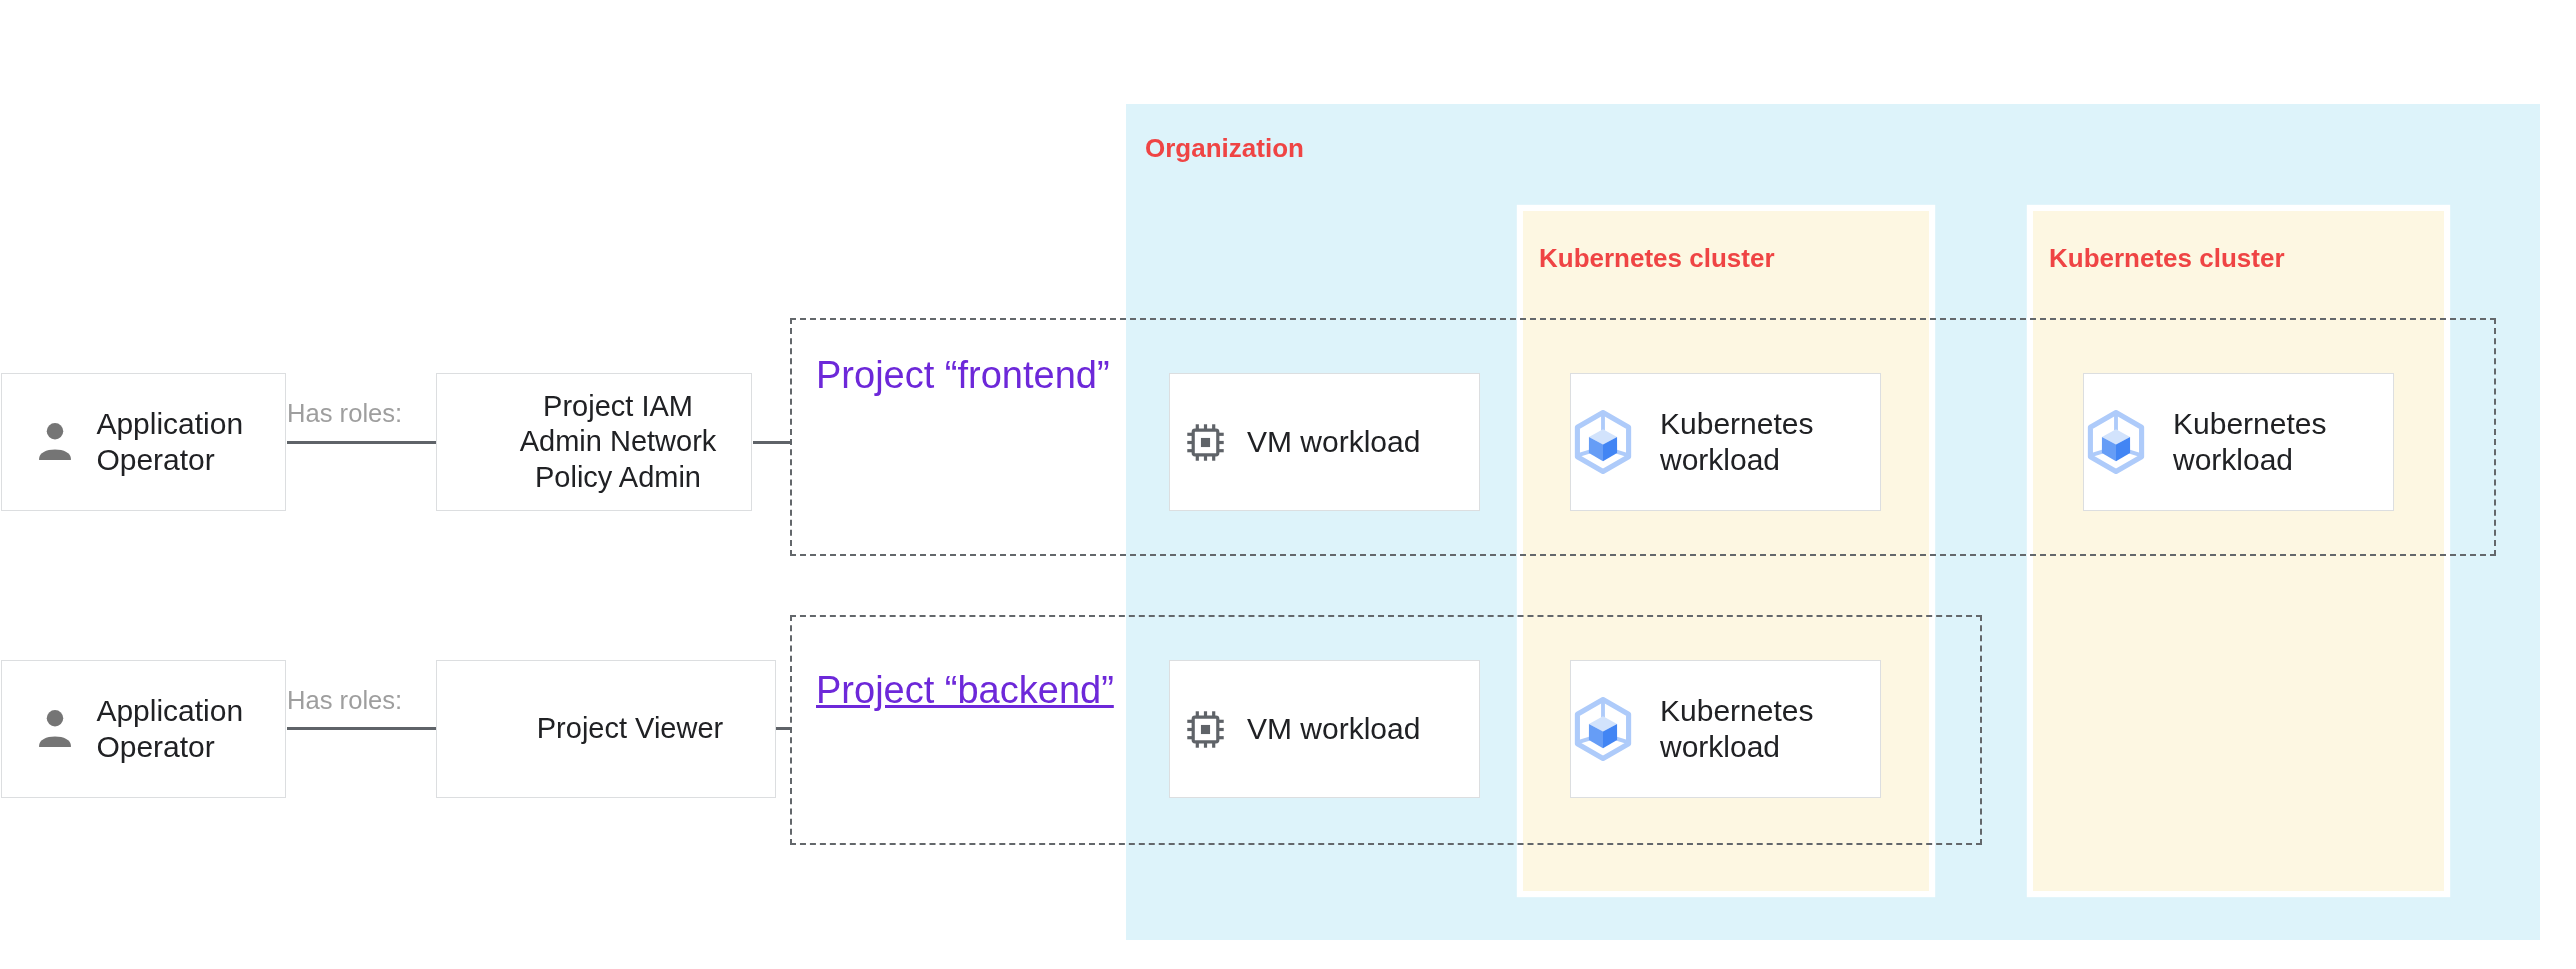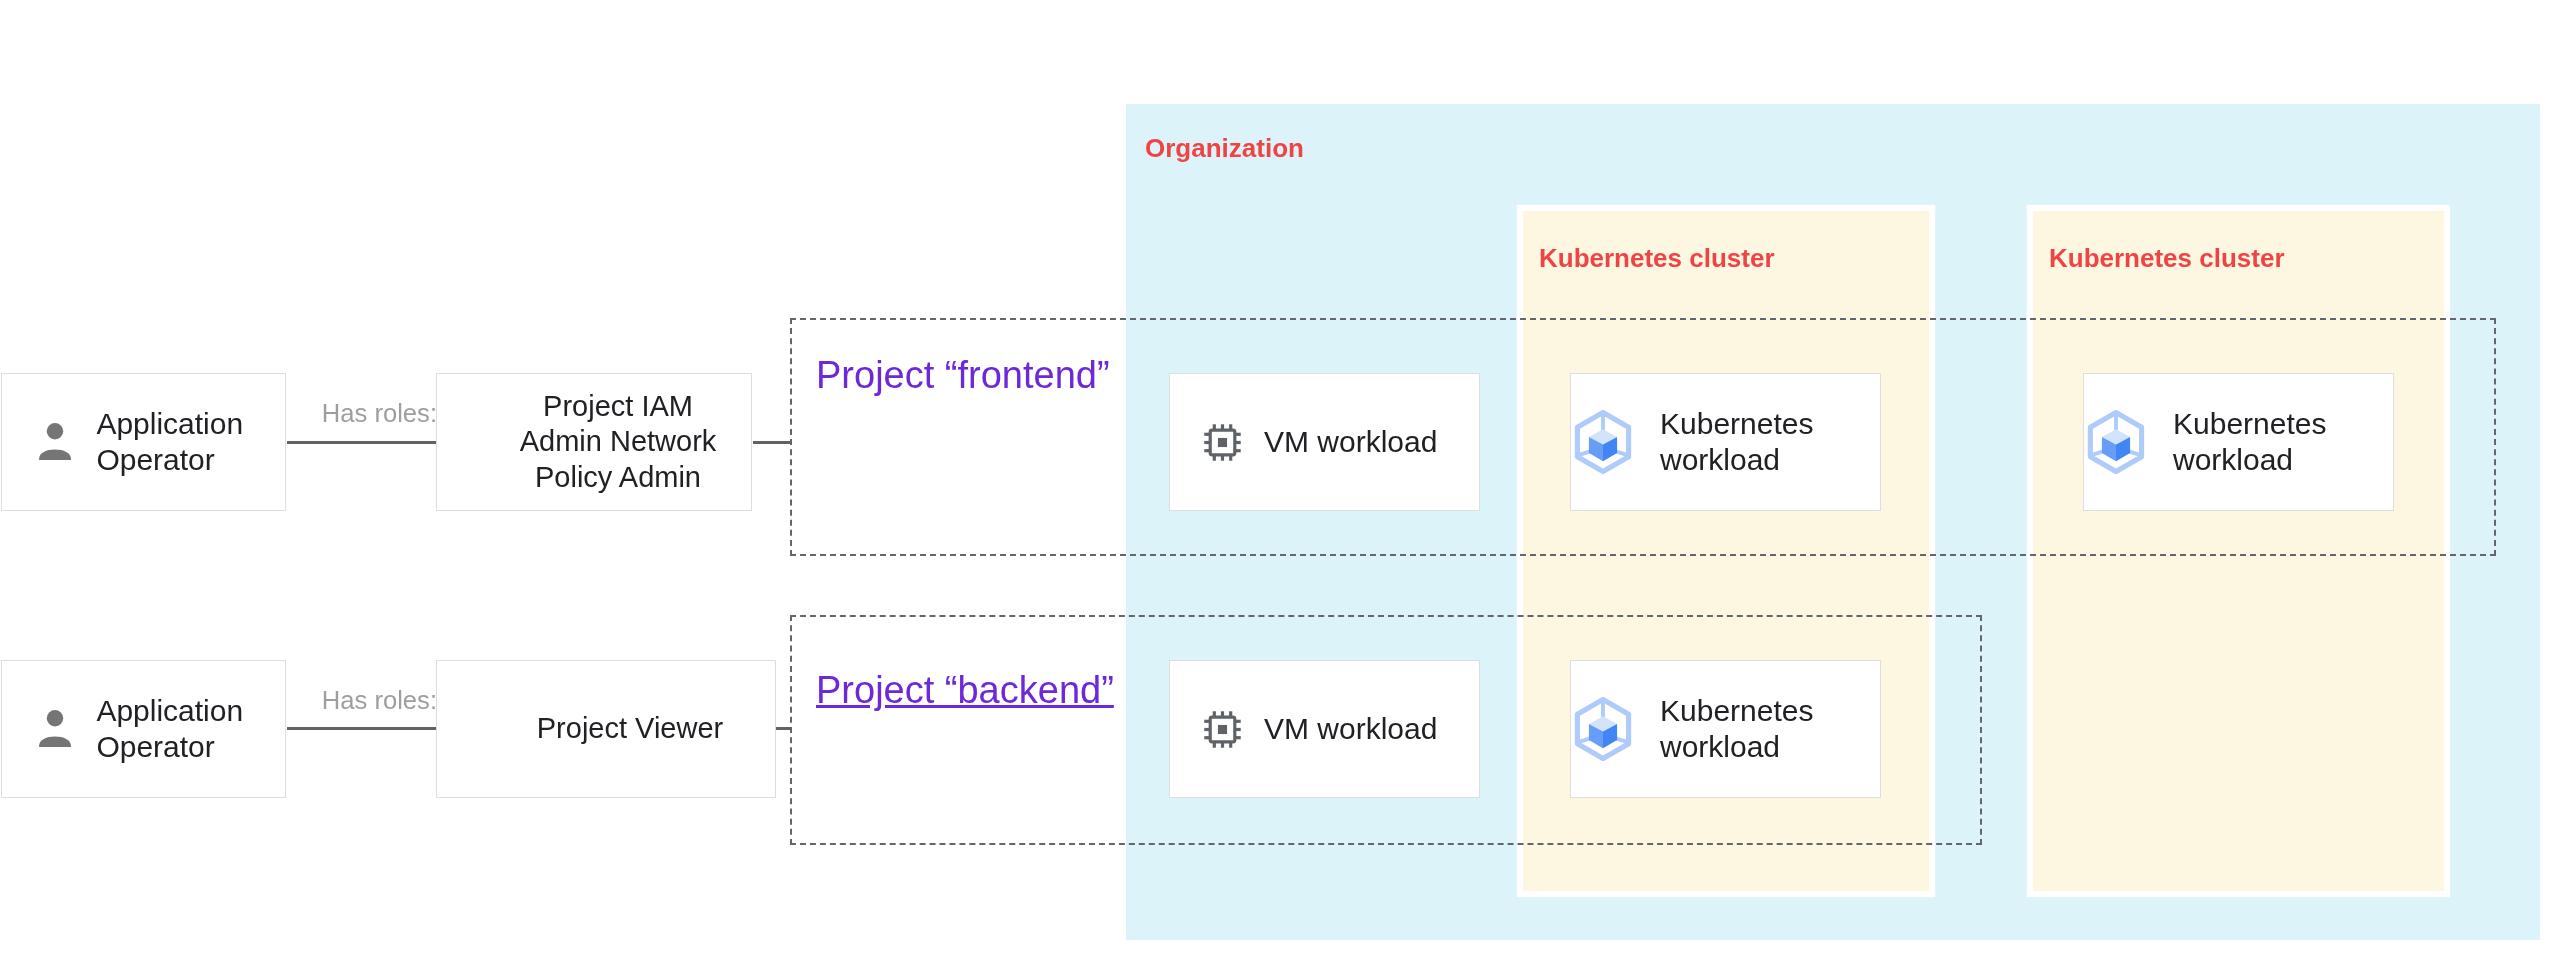--- a/index.html
+++ b/index.html
@@ -27,35 +27,35 @@
     position:absolute; background:#ffffff; border:1.4px solid #dcdee0;
     box-sizing:border-box; display:flex; align-items:center;
     color:#202124; font-size:30px; line-height:1.2;
   }
   .actor-box-1 { left:1.4px; top:373px; width:285px; height:138px; padding-left:30px; }
   .actor-box-2 { left:1.4px; top:660px; width:285px; height:138px; padding-left:30px; }
   .actor-box .icon-wrap { width:46px; height:50px; margin-right:18px; flex:0 0 auto; }
   .role-box { justify-content:center; text-align:center; font-size:29px; line-height:1.22;padding-left:48px; }
   .role-box-1 { left:436px; top:373px; width:316px; height:138px; }
   .role-box-2 { left:436px; top:660px; width:340px; height:138px; }
-  .vm-box { padding-left:32px; }
+  .vm-box { padding-left:15px; }
   .vm-box .icon-wrap { width:41px; height:41px; margin-right:21px; flex:0 0 auto; }
   .vm-box-1 { left:1169px; top:373px; width:311px; height:138px; }
   .vm-box-2 { left:1169px; top:660px; width:311px; height:138px; }
   .k8s-box { }
   .k8s-box .icon-wrap { width:64px; height:64px; margin-right:25px; flex:0 0 auto; }
   .k8s-box-1 { left:1570px; top:373px; width:311px; height:138px; }
   .k8s-box-2 { left:2083px; top:373px; width:311px; height:138px; }
   .k8s-box-3 { left:1570px; top:660px; width:311px; height:138px; }
   .connector { position:absolute; height:2.8px; background:#5f6368; }
   .conn-r1-a { left:287px; top:441px; width:150px; }
   .conn-r1-b { left:753px; top:441px; width:39px; }
   .conn-r2-a { left:287px; top:727px; width:150px; }
   .conn-r2-b { left:753px; top:727px; width:39px; }
-  .has-roles { position:absolute; width:150px; text-align:right; font-size:25.6px; color:#9e9e9e; }
+  .has-roles { position:absolute; width:150px; text-align:left; font-size:25.6px; color:#9e9e9e; }
   .has-roles-1 { left:287px; top:399px; }
   .has-roles-2 { left:287px; top:686px; }
   .icon-wrap svg { width:100%; height:100%; display:block; }
 </style>
 </head>
 <body>
 
 <div class="canvas">
 
   <div class="region org-region"></div>

